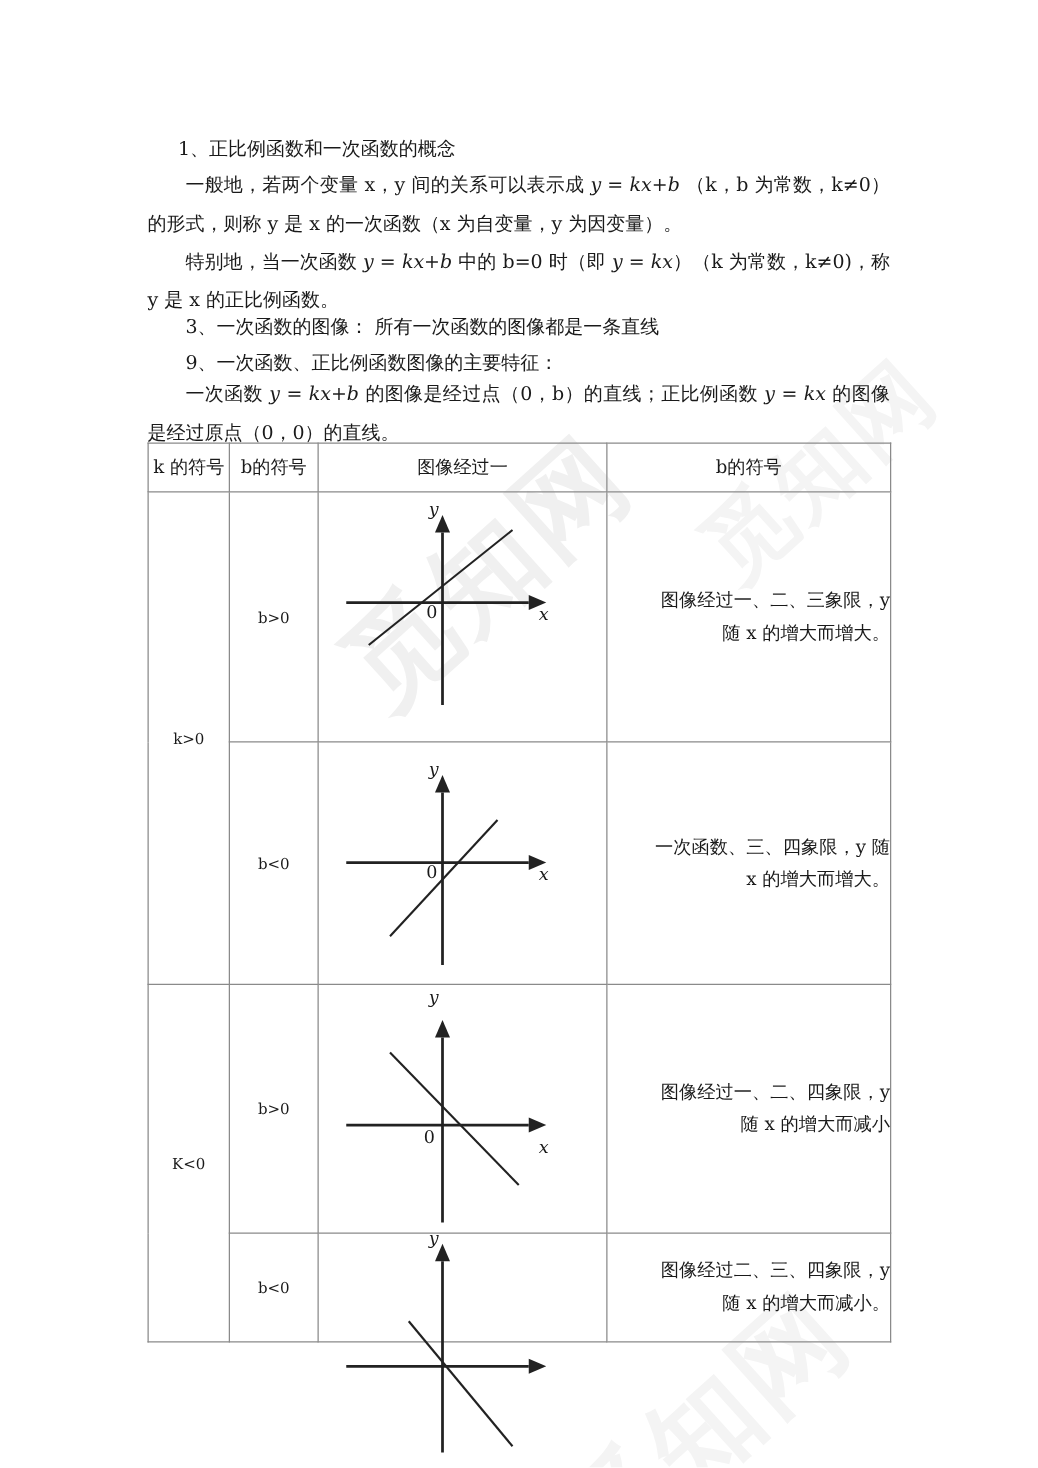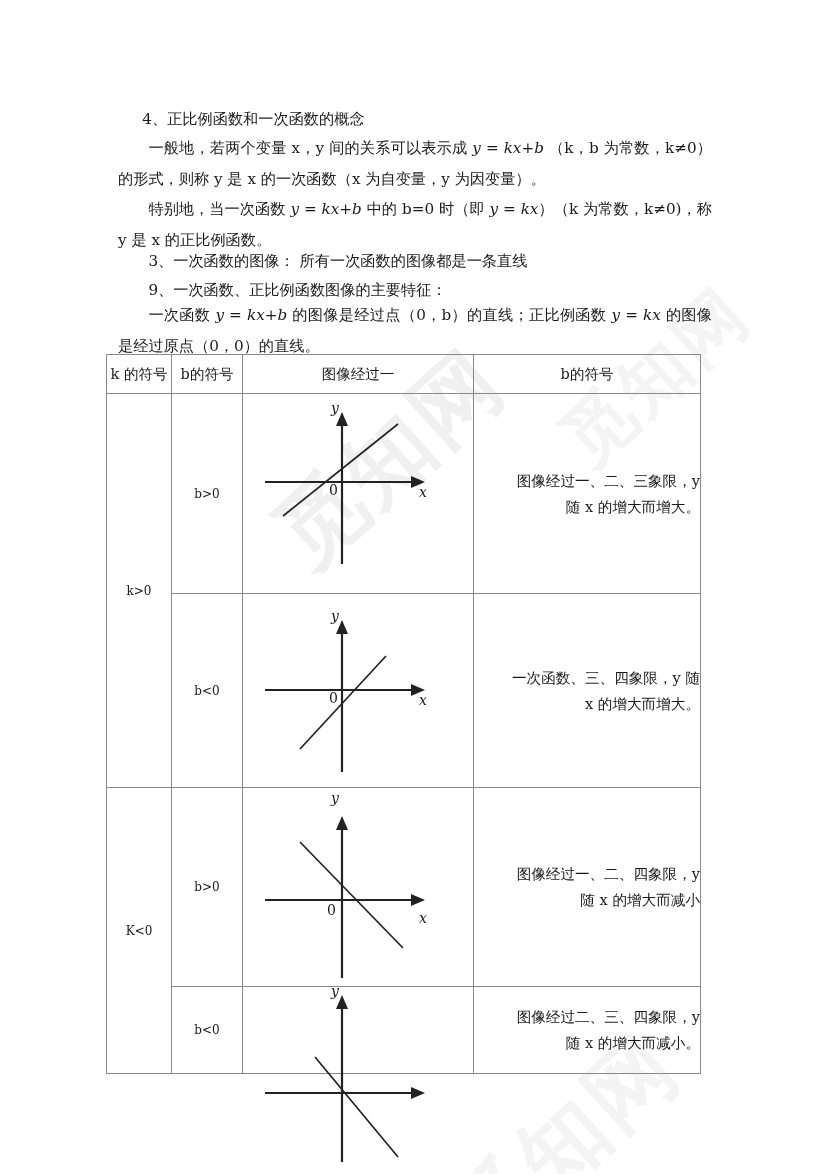--- a/index.html
+++ b/index.html
@@ -54,21 +54,21 @@
   .indent { text-indent: 2em; }
   .mvar {
     font-family: "DejaVu Serif", "Liberation Serif", serif;
     font-style: italic;
   }
   .mrm { font-style: normal; }
 
   
   .tbl-wrap {
     position: absolute;
-    left: 106px;
+    left: 118px;
     top: 354px;
     width: 594px;
     z-index: 2;
   }
   table.grid {
     border-collapse: collapse;
     width: 594px;
     table-layout: fixed;
   }
   table.grid td {
@@ -124,21 +124,21 @@
 
 <div id="page">
 
   <div class="watermark wm-1">觅知网</div>
   <div class="watermark wm-3">觅知网</div>
   <div class="watermark wm-2">觅知网</div>
 
   <div class="doc">
 
     <div class="para" style="top:104px;">
-      <span style="padding-left:1.6em;">4、正比例函数和一次函数的概念</span>
+      <span style="padding-left:1.6em;">1、正比例函数和一次函数的概念</span>
     </div>
 
     <div class="para indent" style="top:133px;">
       一般地，若两个变量 x，y 间的关系可以表示成 <span class="mvar">y</span><span class="mrm"> = </span><span class="mvar">kx</span><span class="mrm">+</span><span class="mvar">b</span> （k，b 为常数，k<span class="mrm">≠</span>0）的形式，则称 y 是 x 的一次函数（x 为自变量，y 为因变量）。
     </div>
 
     <div class="para indent" style="top:194px;">
       特别地，当一次函数 <span class="mvar">y</span><span class="mrm"> = </span><span class="mvar">kx</span><span class="mrm">+</span><span class="mvar">b</span> 中的 b=0 时（即 <span class="mvar">y</span><span class="mrm"> = </span><span class="mvar">kx</span>）（k 为常数，k<span class="mrm">≠</span>0)，称 y 是 x 的正比例函数。
     </div>
 

